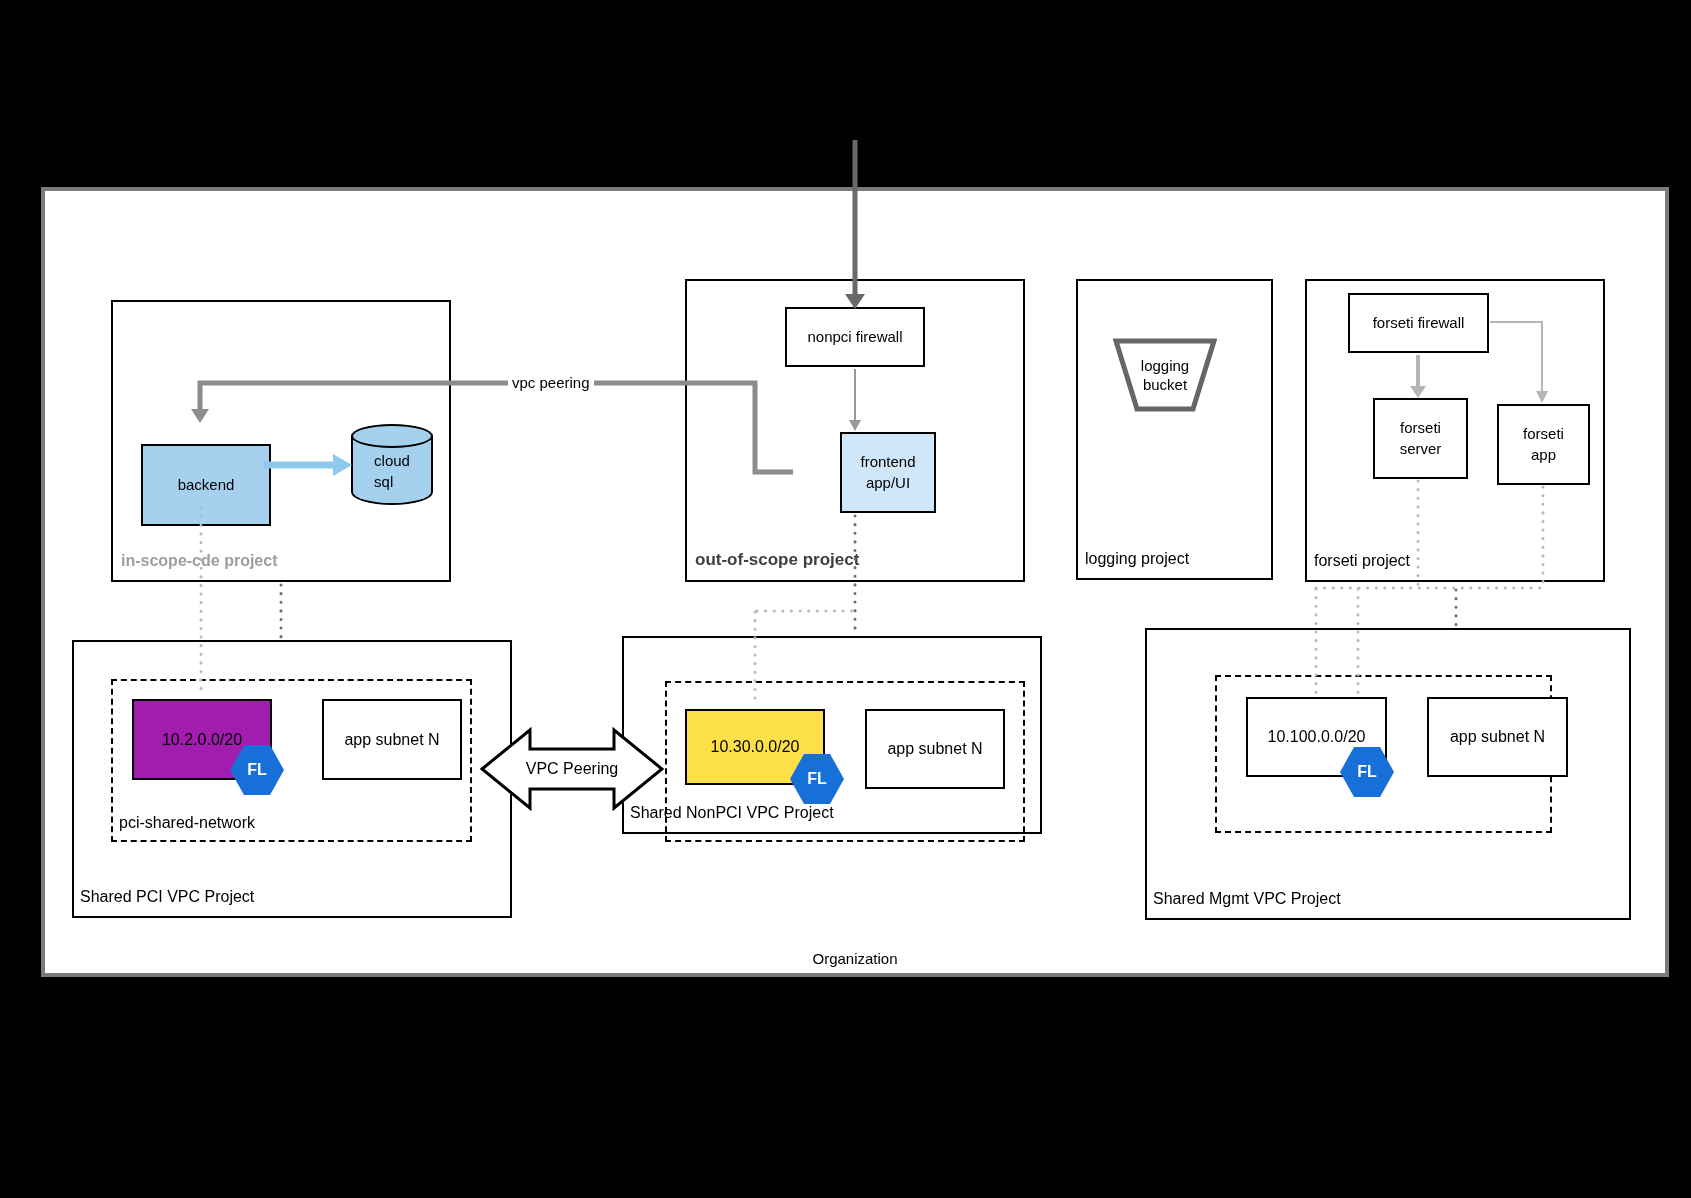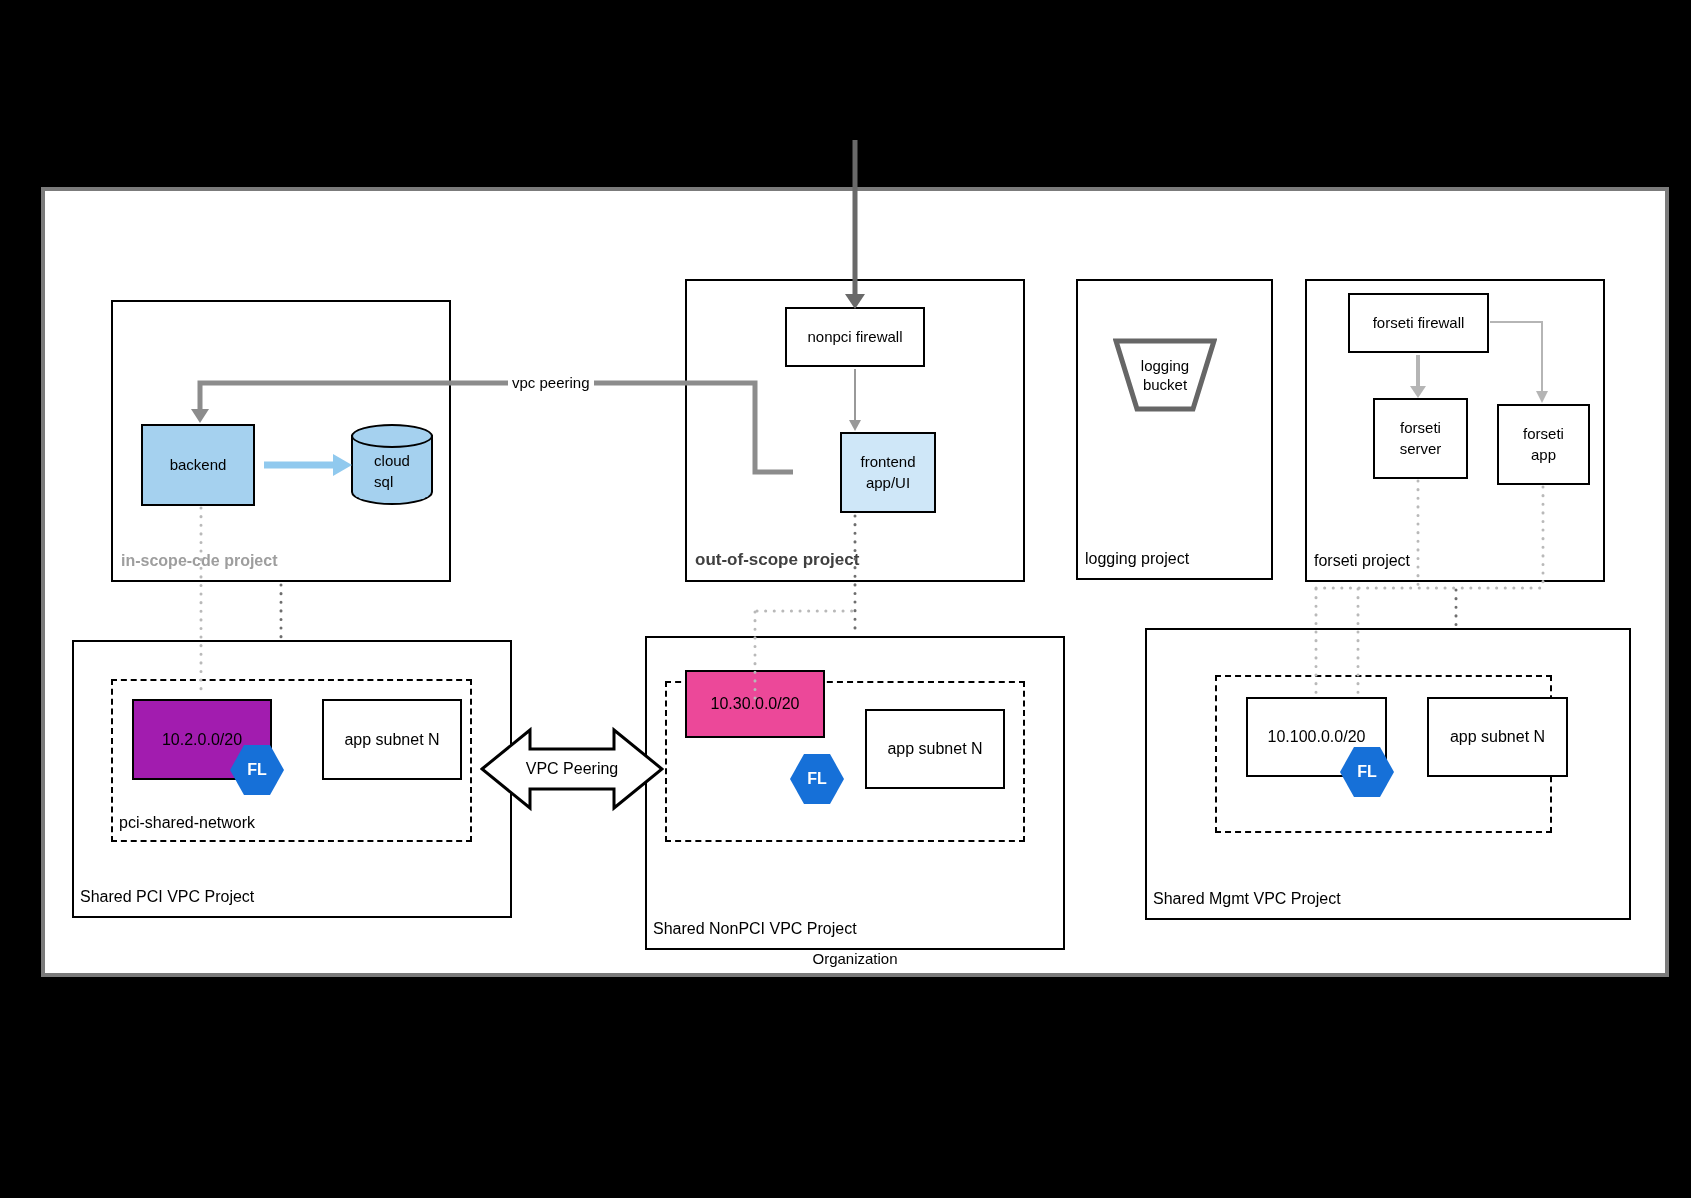--- a/index.html
+++ b/index.html
@@ -15,21 +15,21 @@
   .bold-muted{font-weight:bold;color:var(--muted-label,#9e9e9e);}
   .bold-dark{font-weight:bold;color:var(--dark-label,#404040);font-size:17px;}
   .dashedbox{position:absolute;border:2px dashed #000;}
 
   
   #org-box{left:41px;top:187px;width:1628px;height:790px;border:4px solid var(--org-border,#7b7b7b);background:var(--surface,#fff);}
   #org-label{position:absolute;left:0;right:0;bottom:6px;text-align:center;font-size:15px;color:#000;}
 
   
   #in-scope-box{left:111px;top:300px;width:340px;height:282px;}
-  #backend-box{left:141px;top:424px;width:114px;height:82px;background:var(--node-fill-blue,#a5d1ef);}
+  #backend-box{left:141px;top:444px;width:130px;height:82px;background:var(--node-fill-blue,#a5d1ef);}
   #cloudsql{left:351px;top:424px;width:82px;height:81px;}
   .cyl-top{position:absolute;left:0;right:0;top:0;height:24px;background:var(--node-fill-blue,#a5d1ef);
            border:2px solid #000;border-radius:50%;}
   .cyl-body{position:absolute;left:0;right:0;top:11px;bottom:0;background:var(--node-fill-blue,#a5d1ef);
             border:2px solid #000;border-top:none;border-radius:0 0 41px 41px / 0 0 13px 13px;}
   .cyl-text{position:absolute;left:0;right:0;top:14px;bottom:0;display:flex;align-items:center;justify-content:center;
             text-align:left;font-size:15px;white-space:pre-line;line-height:1.35;}
 
   
   #out-scope-box{left:685px;top:279px;width:340px;height:303px;}
@@ -49,23 +49,23 @@
   #forseti-app{left:1497px;top:404px;width:93px;height:81px;background:#fff;}
 
   
   #pci-box{left:72px;top:640px;width:440px;height:278px;}
   #pci-dashed{left:111px;top:679px;width:361px;height:163px;}
   #pci-net-label{position:absolute;left:6px;bottom:8px;font-size:16px;color:#000;}
   #pci-subnet1{left:132px;top:699px;width:140px;height:81px;background:#a21caf;font-size:16px;}
   #pci-subnet2{left:322px;top:699px;width:140px;height:81px;background:#fff;font-size:16px;}
 
   
-  #nonpci-box{left:645px;top:636px;width:420px;height:314px;}
+  #nonpci-box{left:622px;top:636px;width:420px;height:198px;}
   #nonpci-dashed{left:665px;top:681px;width:360px;height:161px;}
-  #nonpci-subnet1{left:685px;top:670px;width:140px;height:68px;background:#ec4899;font-size:16px;}
+  #nonpci-subnet1{left:685px;top:709px;width:140px;height:76px;background:#fde047;font-size:16px;}
   #nonpci-subnet2{left:865px;top:709px;width:140px;height:80px;background:#fff;font-size:16px;}
 
   
   #mgmt-box{left:1145px;top:628px;width:486px;height:292px;}
   #mgmt-dashed{left:1215px;top:675px;width:337px;height:158px;}
   #mgmt-subnet1{left:1246px;top:697px;width:141px;height:80px;background:#fff;font-size:16px;}
   #mgmt-subnet2{left:1427px;top:697px;width:141px;height:80px;background:#fff;font-size:16px;}
 
   
   .hex{position:absolute;width:56px;height:52px;}

